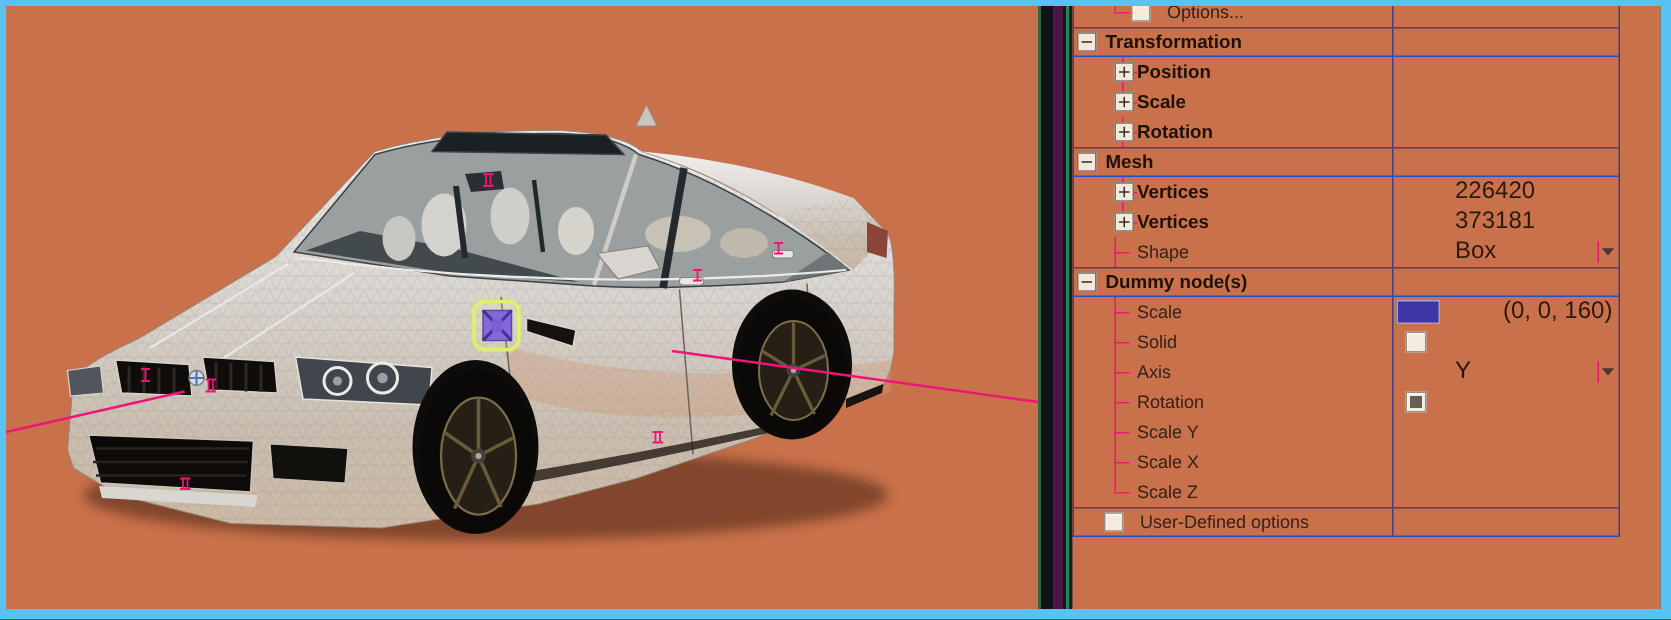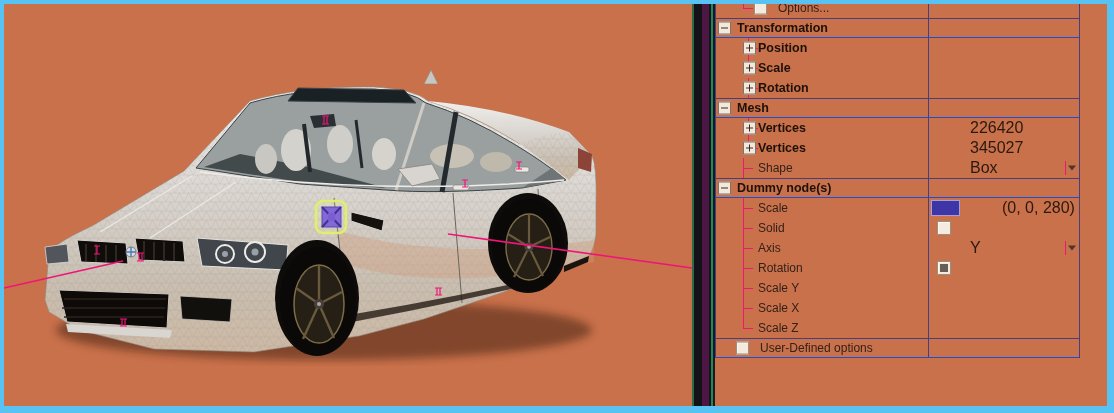--- a/index.html
+++ b/index.html
@@ -281,21 +281,21 @@
         </div>
 
         <div class="row">
           <div class="cell name">
             <i class="tl v32 vhalf"></i>
             <i class="tl htickplus"></i>
             <span class="exp child plus"></span>
             <span class="lbl bold lx42">Vertices</span>
           </div>
           <div class="cell val">
-            <span class="vtext">345027</span>
+            <span class="vtext">373181</span>
           </div>
         </div>
 
         <div class="row">
           <div class="cell name">
             <i class="tl v27"></i>
             <i class="tl htick"></i>
             <span class="lbl lx42">Shape</span>
           </div>
           <div class="cell val">
@@ -314,21 +314,21 @@
         </div>
 
         <div class="row">
           <div class="cell name">
             <i class="tl v27"></i>
             <i class="tl htick"></i>
             <span class="lbl lx42">Scale</span>
           </div>
           <div class="cell val">
             <span class="swatch"></span>
-            <span class="vtext vt40">(0, 0, 280)</span>
+            <span class="vtext vt40">(0, 0, 160)</span>
           </div>
         </div>
 
         <div class="row">
           <div class="cell name">
             <i class="tl v27"></i>
             <i class="tl htick"></i>
             <span class="lbl lx42">Solid</span>
           </div>
           <div class="cell val">

